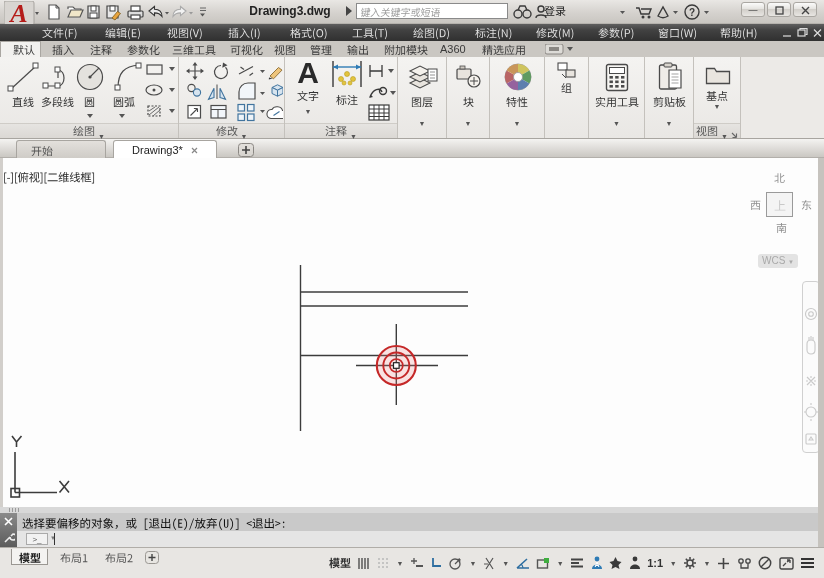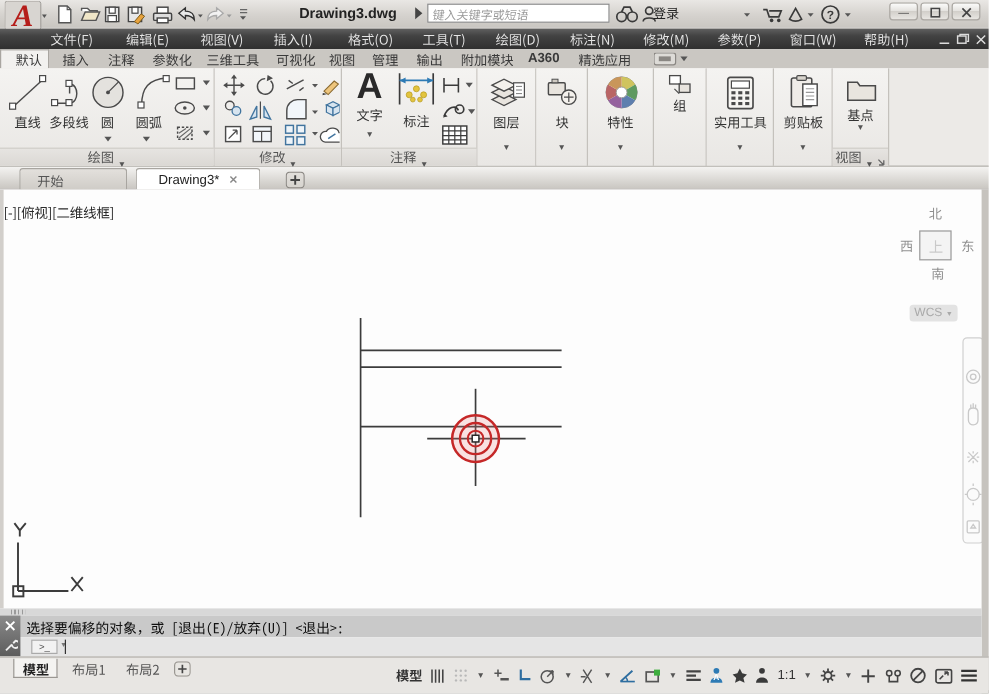--- a/index.html
+++ b/index.html
@@ -16,21 +16,21 @@
 .winbtn { top:2px; width:24px; height:15px; border:1px solid #aaa7a2; border-radius:3px;
   background:linear-gradient(#fbfbfa,#e3e1dd 50%,#d2cfca 50%,#e8e6e2); color:#444; font-size:9px; text-align:center; line-height:14px; }
 
 #menubar { left:0; top:24px; width:824px; height:17px;
   background:linear-gradient(#5f5f5f,#424242 35%,#303030); color:#e4e4e4; font-size:11px; }
 #leftedge { left:0; top:158px; width:3px; height:349px; background:#d2cfcb; }
 #bottomedge { left:0; top:575px; width:824px; height:3px; background:linear-gradient(#a8a5a0,#8a8782); }
 #menubar span.mi { position:absolute; top:2px; }
 
 #ribbontabs { left:0; top:41px; width:824px; height:16px; background:#cac7c2; font-size:11px; color:#3a3a3a; }
-#ribbontabs span.rt { position:absolute; top:2px;font-weight:bold; }
+#ribbontabs span.rt { position:absolute; top:2px; }
 #activetab { left:4px; top:0px; width:41px; height:16px; background:#f2f1ef; border:1px solid #a9a6a1; border-bottom:none; }
 
 #ribbon { left:0; top:57px; width:824px; height:82px; background:#eceae7; border-bottom:1px solid #a8a5a0; }
 .panel { position:absolute; top:0; height:81px; border-right:1px solid #c4c1bc;
   background:linear-gradient(#f4f3f1,#e9e7e4); }
 .plabel { position:absolute; top:66px; left:0; right:0; height:15px; text-align:center;
   font-size:11px; color:#555; background:linear-gradient(#e6e4e1,#dbd8d4); border-top:1px solid #cfccc7; }
 .dd { color:#555; font-size:7px; }
 
 #filetabs { left:0; top:139px; width:824px; height:19px;
@@ -880,21 +880,21 @@
         <path d="M1 13 c0 -6 10 -6 10 0 z" fill="#2e7bb5"></path>
         <text x="6" y="11" font-size="7" fill="#fff" text-anchor="middle" font-weight="bold">A</text>
       </svg>
     <svg width="13" height="14" viewBox="0 0 13 14">
         <path d="M6.5 1 l2 4 l4 1 l-3 3 l1 4 l-4 -2 l-4 2 l1 -4 l-3 -3 l4 -1 z" fill="#3a3a3a"></path>
       </svg>
     <svg width="12" height="14" viewBox="0 0 12 14">
         <circle cx="6" cy="3" r="2.4" fill="#3a3a3a"></circle>
         <path d="M1 13 c0 -6 10 -6 10 0 z" fill="#3a3a3a"></path>
       </svg>
-    <span style="font-weight:normal;color:#333;">1:1</span>
+    <span style="font-weight:bold;color:#333;">1:1</span>
       <span class="dd">▼</span>
     <svg width="14" height="14" viewBox="0 0 14 14">
         <circle cx="7" cy="7" r="3" fill="none" stroke="#444" stroke-width="1.5"></circle>
         <g stroke="#444" stroke-width="1.5">
           <path d="M7 1 v2.5 M7 10.5 V13 M1 7 h2.5 M10.5 7 H13 M2.8 2.8 l1.8 1.8 M9.4 9.4 l1.8 1.8 M11.2 2.8 L9.4 4.6 M4.6 9.4 l-1.8 1.8"></path>
         </g>
       </svg>
     <span class="dd">▼</span>
     <svg width="13" height="13" viewBox="0 0 13 13">
         <path d="M6.5 1 v11 M1 6.5 h11" stroke="#444" stroke-width="1.6"></path>

